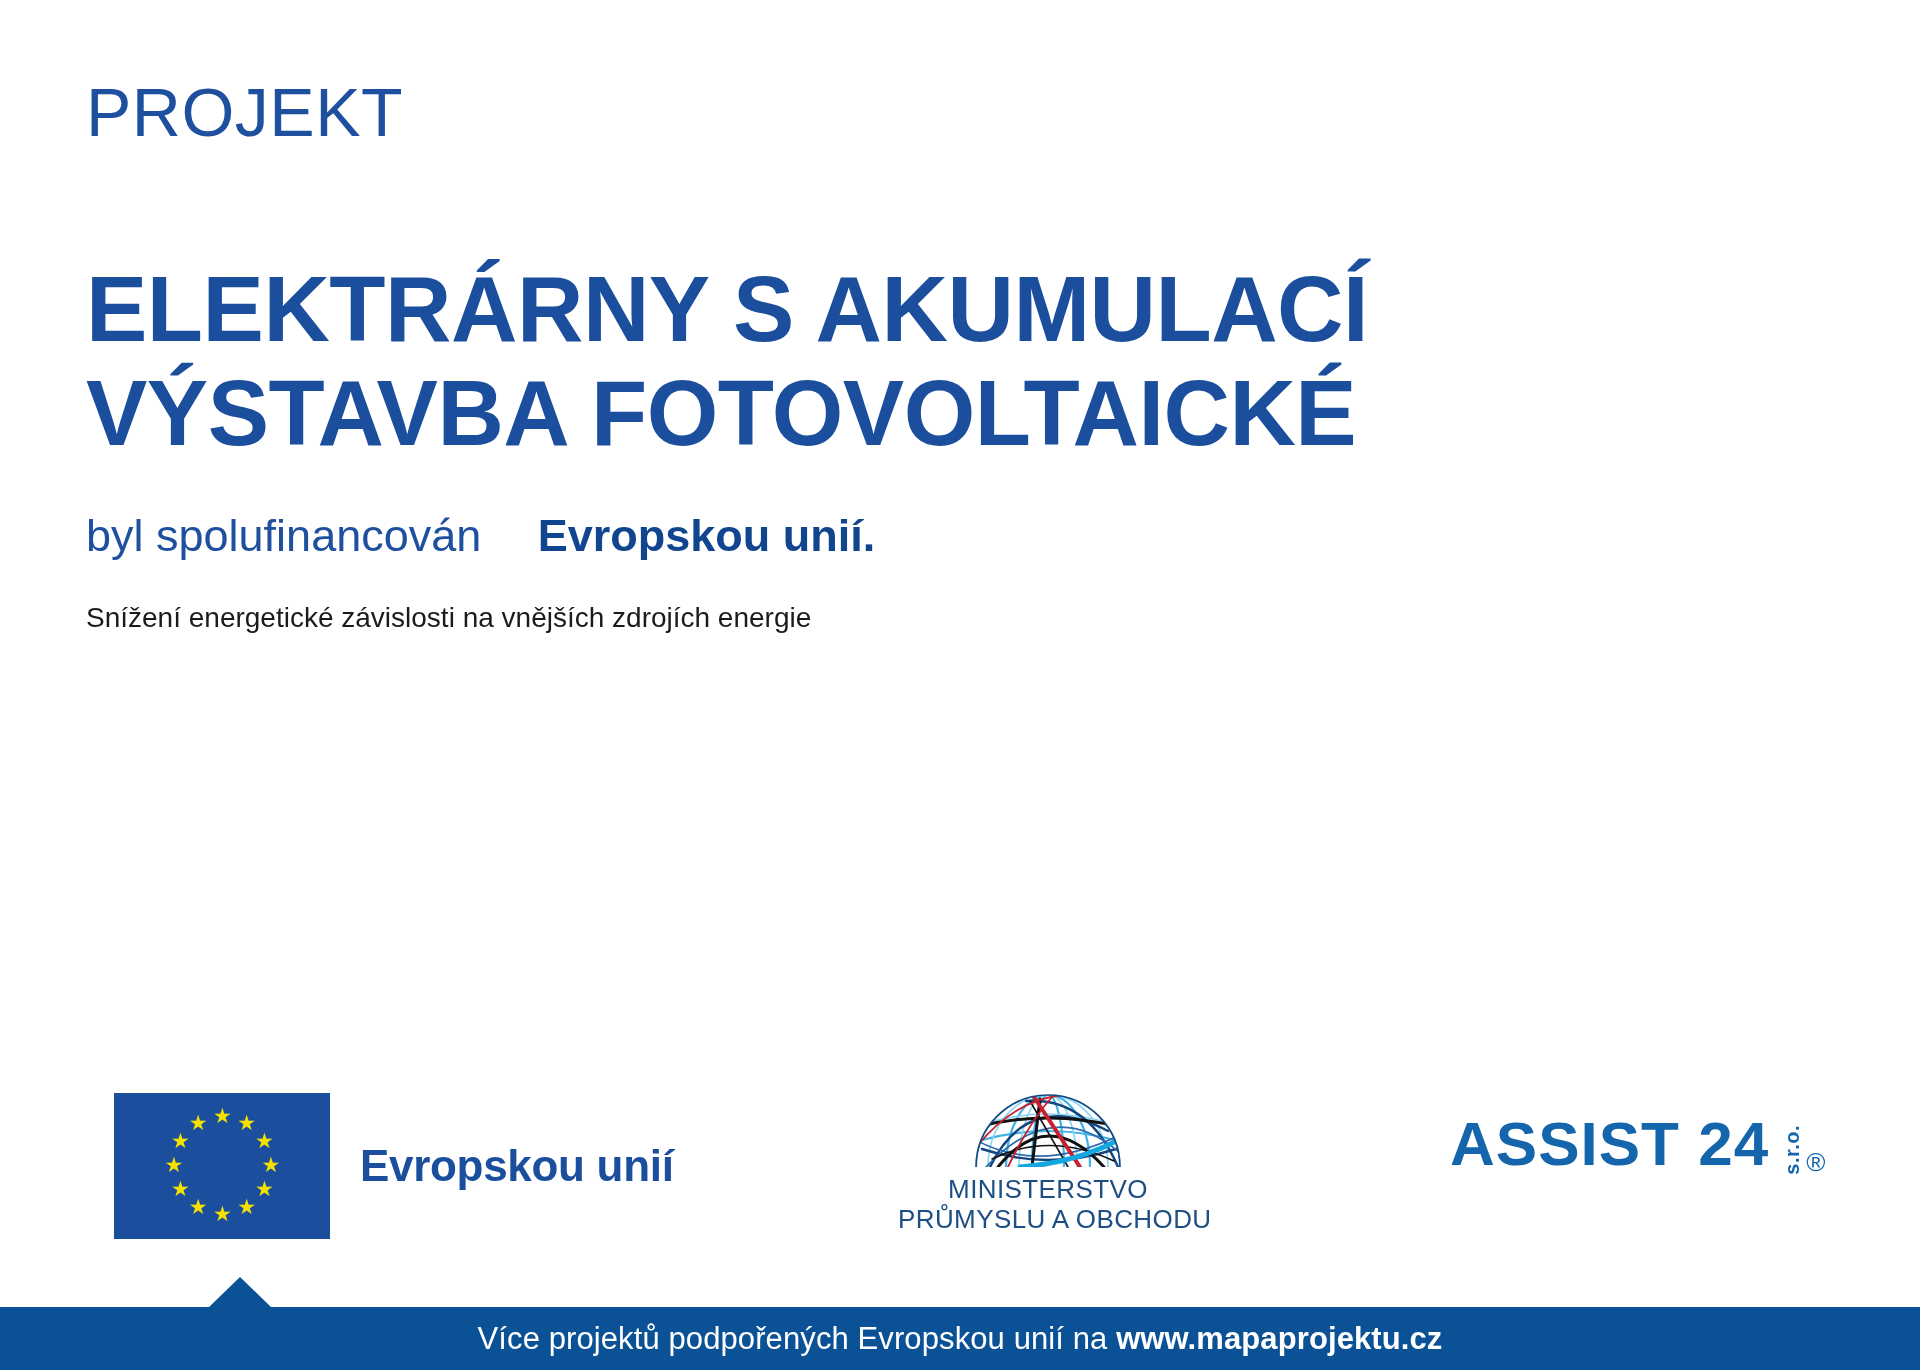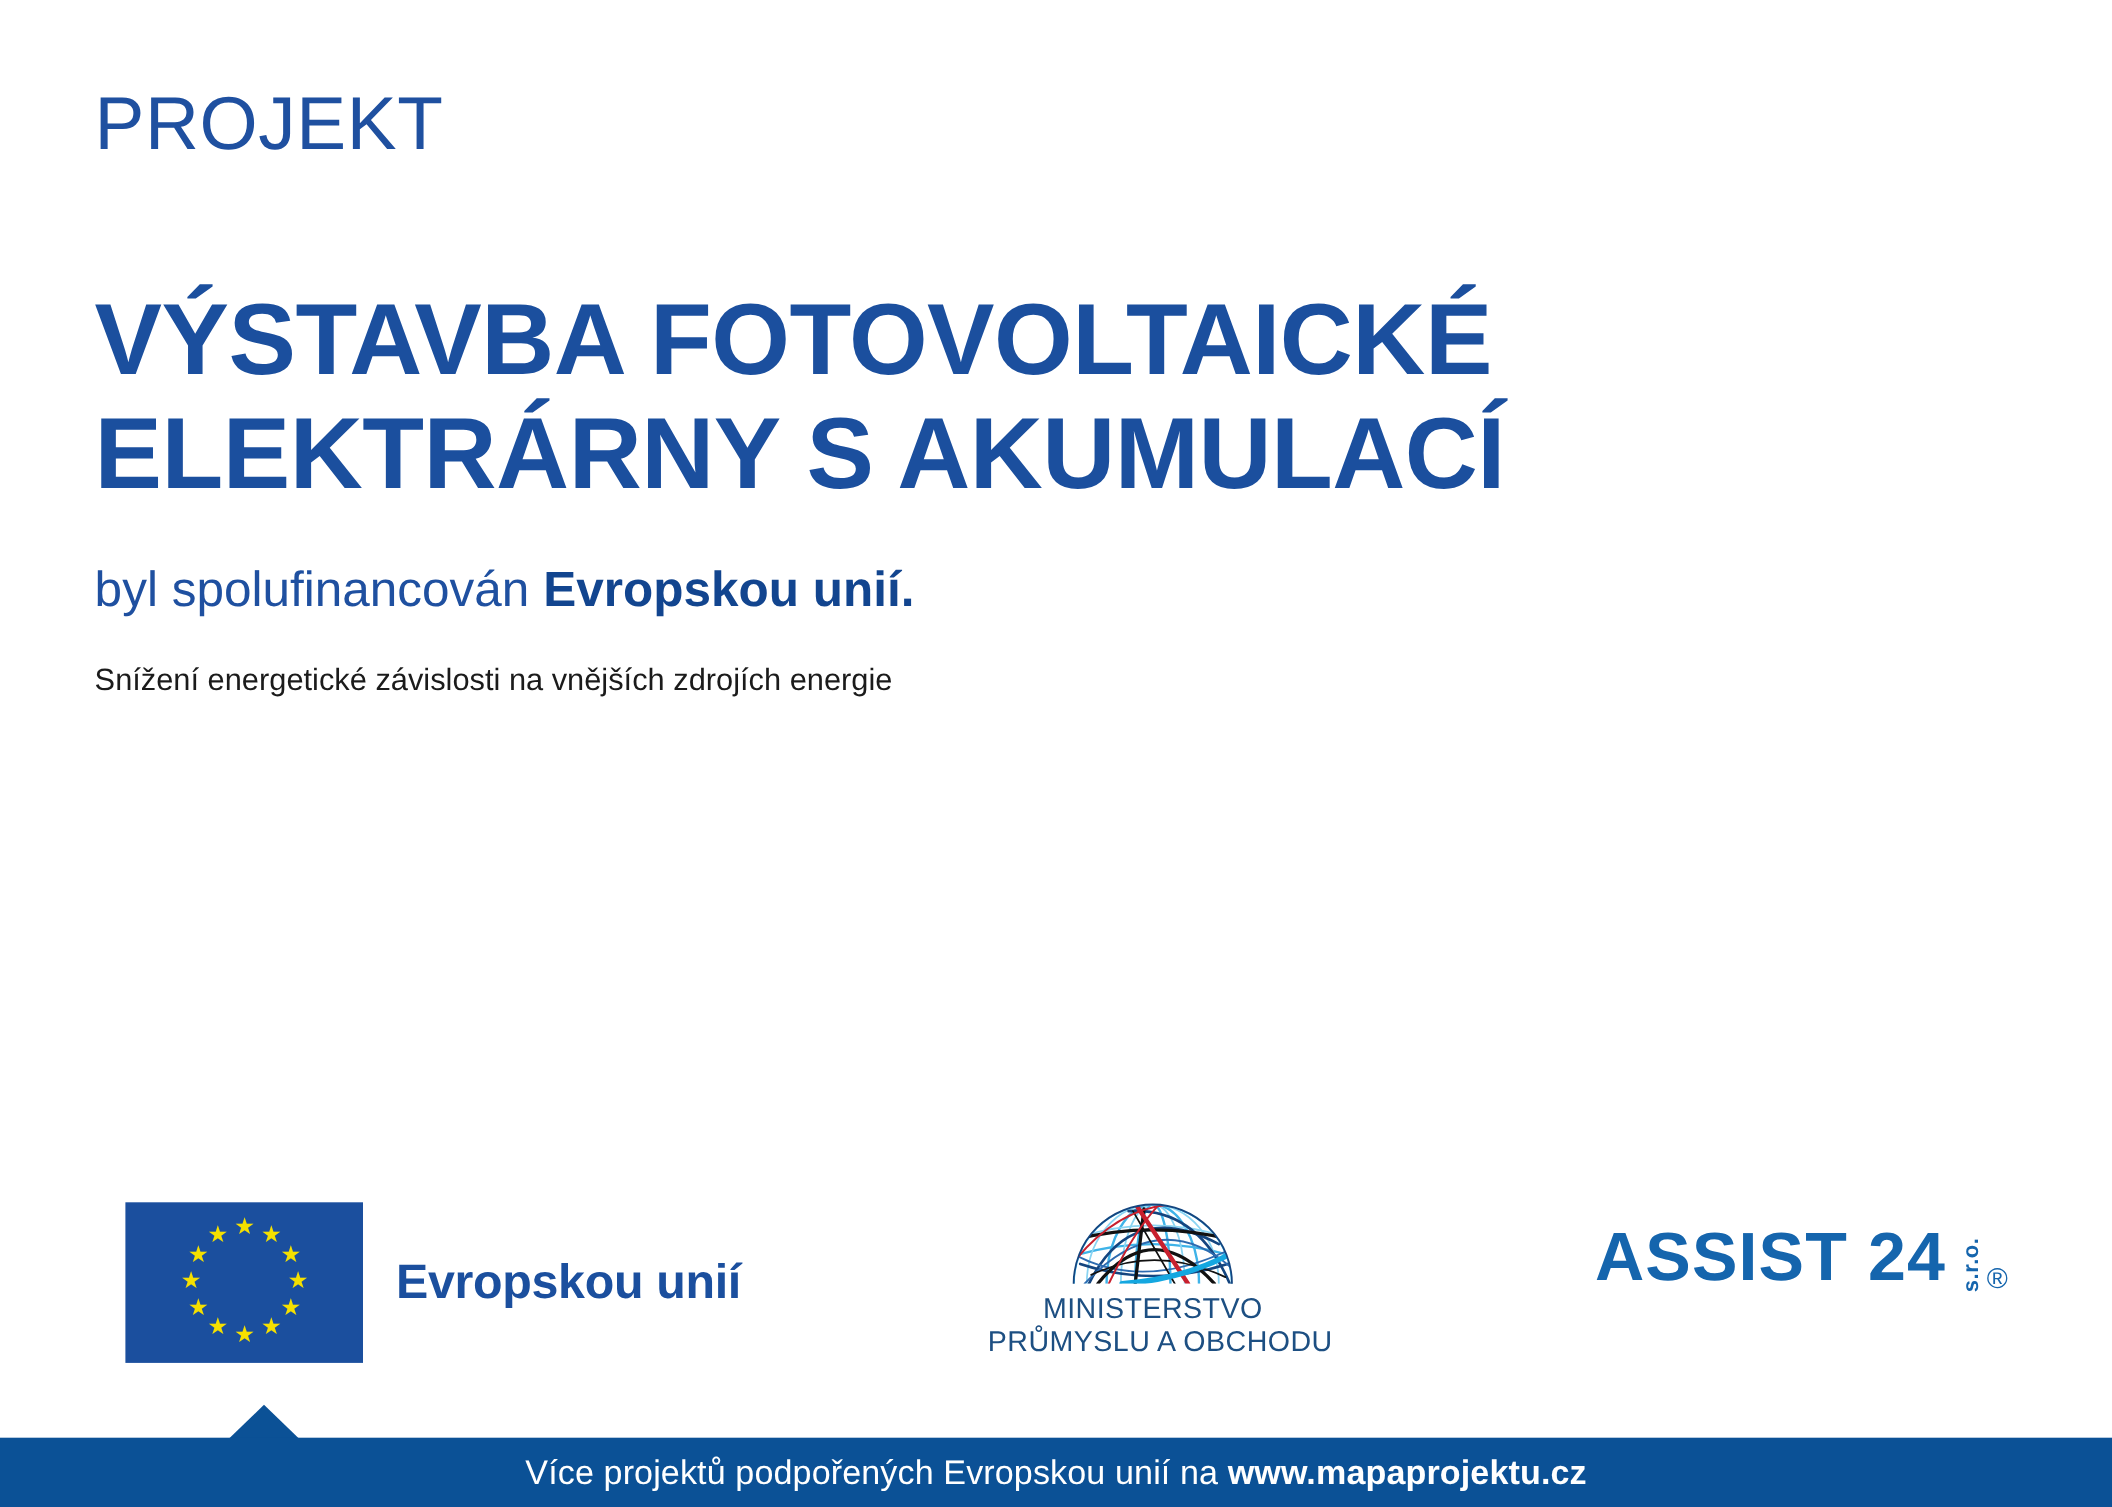--- a/index.html
+++ b/index.html
@@ -50,21 +50,21 @@
   .sub {
     position: absolute;
     left: 86px;
     top: 513px;
     font-size: 45px;
     line-height: 1.0;
     font-weight: 400;
     color: #1f50a0;
     white-space: nowrap;
   }
-  .sub b { font-weight: 800; color: #12458f; }
+  .sub b { font-weight: 800; color: #12458f; margin-left: 44px; }
 
   .tagline {
     position: absolute;
     left: 86px;
     top: 604px;
     font-size: 28px;
     line-height: 1.0;
     font-weight: 400;
     color: #1b1b1b;
     white-space: nowrap;
@@ -208,22 +208,22 @@
   .bottom-bar-text b { font-weight: 800; }
 </style>
 </head>
 <body>
 
 <div class="poster">
 
   <div class="eyebrow">PROJEKT</div>
 
   <h1 class="title">
+    <span class="title-line">ELEKTRÁRNY S AKUMULACÍ</span>
     <span class="title-line">VÝSTAVBA FOTOVOLTAICKÉ</span>
-    <span class="title-line">ELEKTRÁRNY S AKUMULACÍ</span>
   </h1>
 
   <div class="sub"><span>byl spolufinancován </span><b>Evropskou unií.</b></div>
 
   <div class="tagline">Snížení energetické závislosti na vnějších zdrojích energie</div>
 
   <div class="logo-strip">
 
     <div class="eu-lockup">
       <div class="eu-flag" id="eu-flag">

